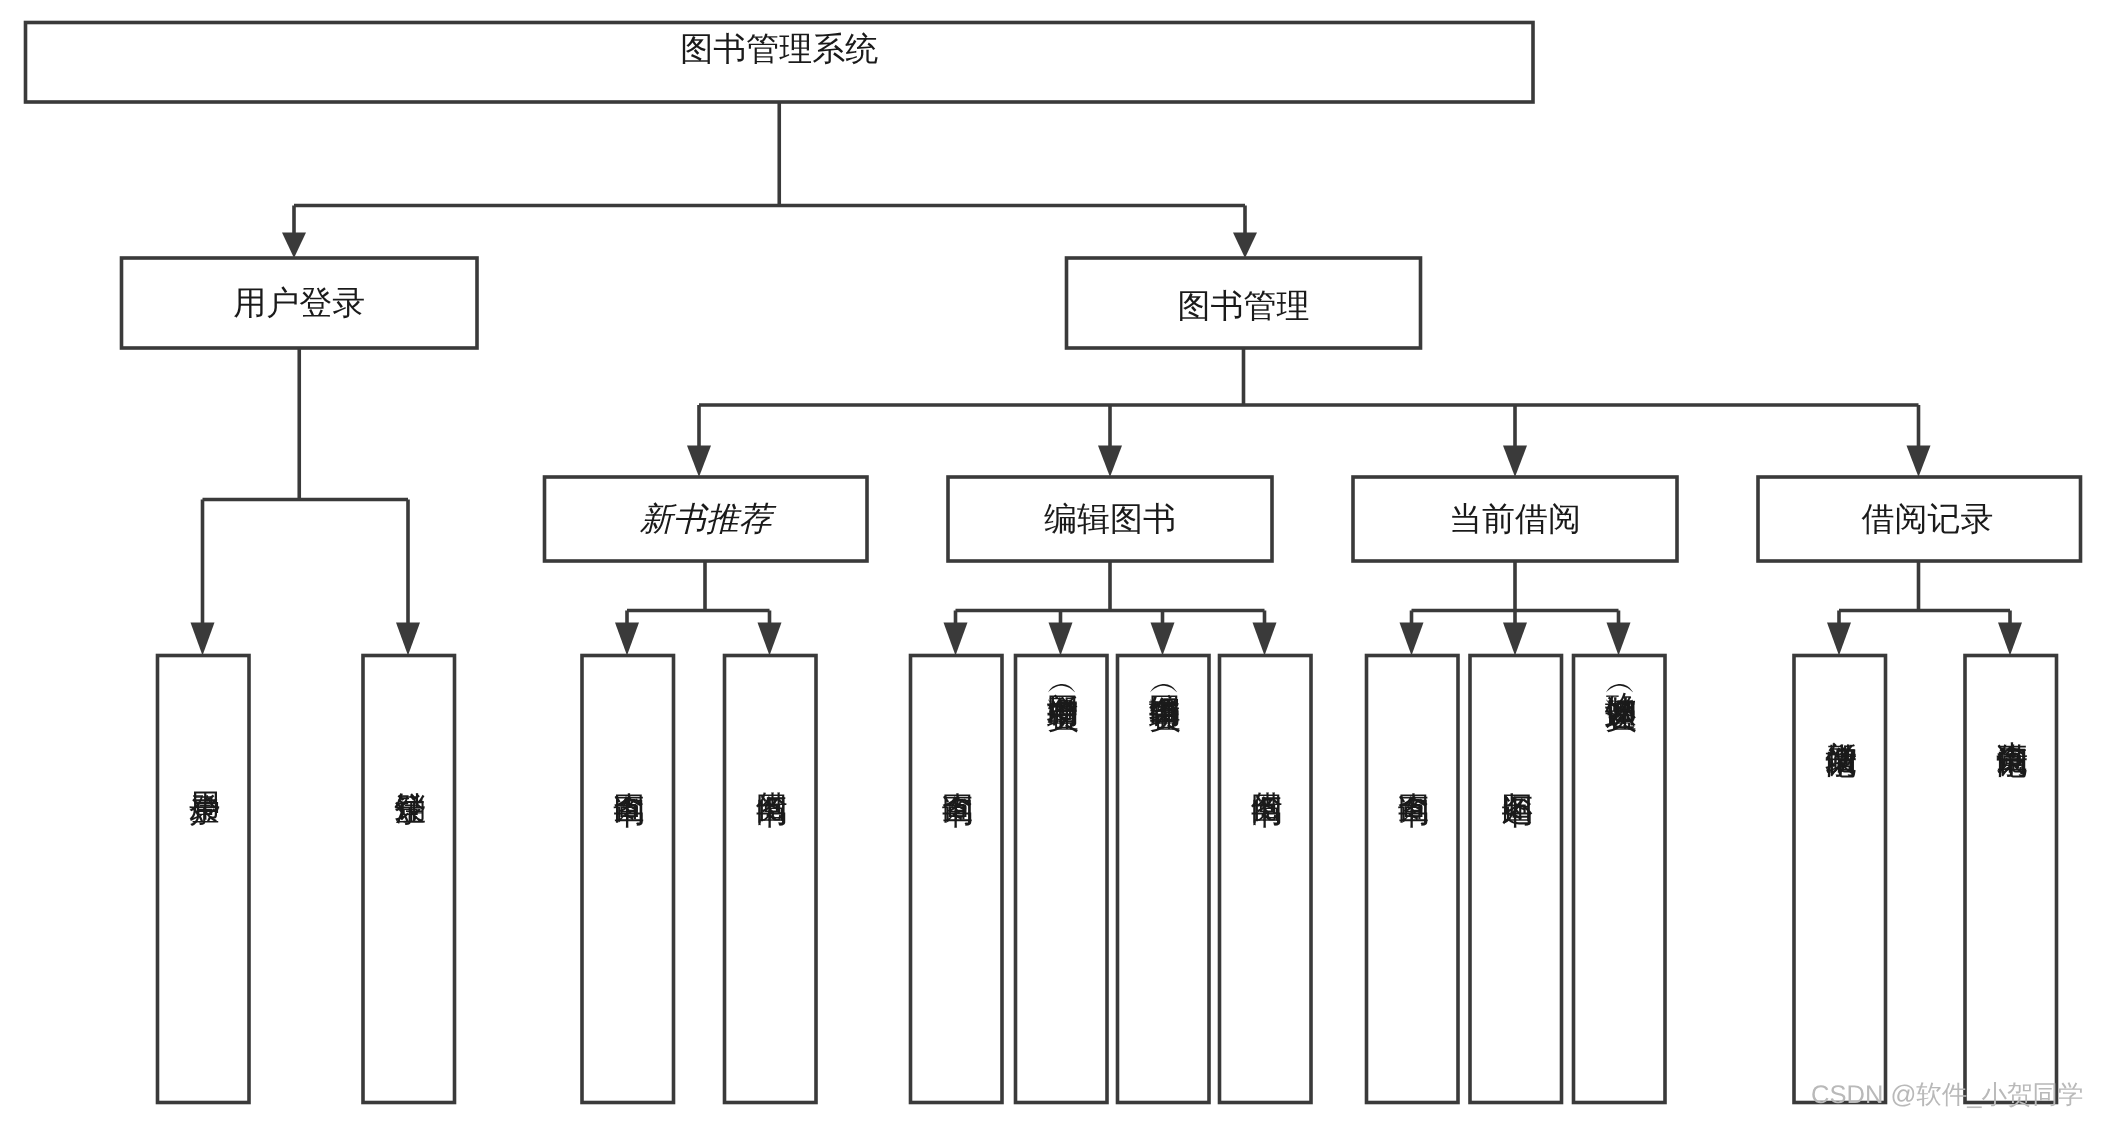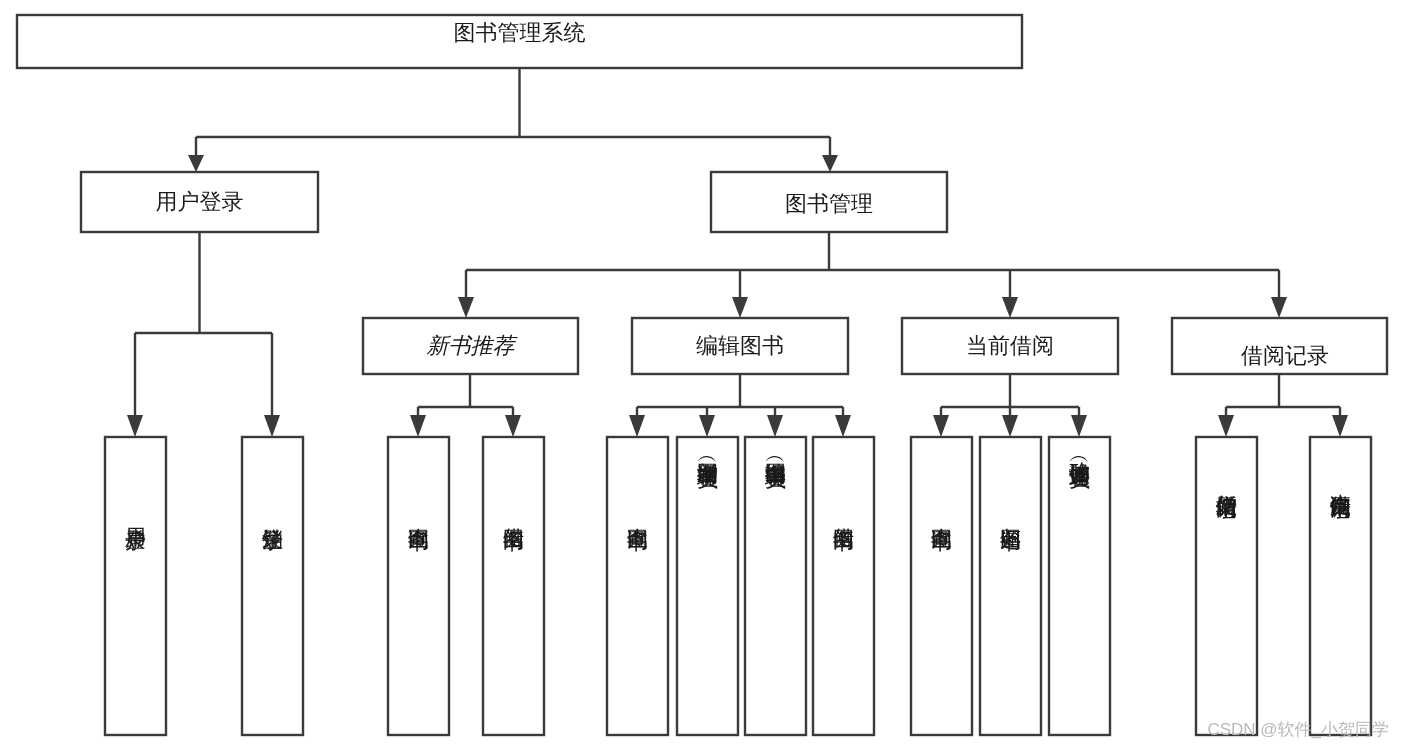--- a/index.html
+++ b/index.html
@@ -148,21 +148,21 @@
 <div class="hlabel" style="left:81px; top:172px; width:237px; height:60px;">用户登录</div>
 
 <div class="hlabel" style="left:711px; top:172px; width:236px; height:64px;">图书管理</div>
 
 <div class="hlabel" style="left:363px; top:318px; width:215px; height:56px;font-style:italic;">新书推荐</div>
 
 <div class="hlabel" style="left:632px; top:318px; width:216px; height:56px;">编辑图书</div>
 
 <div class="hlabel" style="left:902px; top:318px; width:216px; height:56px;border-radius:22px;">当前借阅</div>
 
-<div class="hlabel" style="left:1172px; top:328px; width:226px; height:56px;font-family:Liberation Mono, monospace;">借阅记录</div>
+<div class="hlabel" style="left:1172px; top:318px; width:226px; height:56px;font-family:Liberation Mono, monospace;">借阅记录</div>
 
 <div class="vlabel-wrap" style="left:105px; top:437px; width:61px; height:298px; padding-top:74px;">
   <span class="vlabel-text">用户登录</span>
 </div>
 <div class="vlabel-wrap" style="left:242px; top:437px; width:61px; height:298px; padding-top:74px;">
   <span class="vlabel-text">注销登录</span>
 </div>
 
 <div class="vlabel-wrap" style="left:388px; top:437px; width:61px; height:298px; padding-top:74px;">
   <span class="vlabel-text">查询图书</span>

